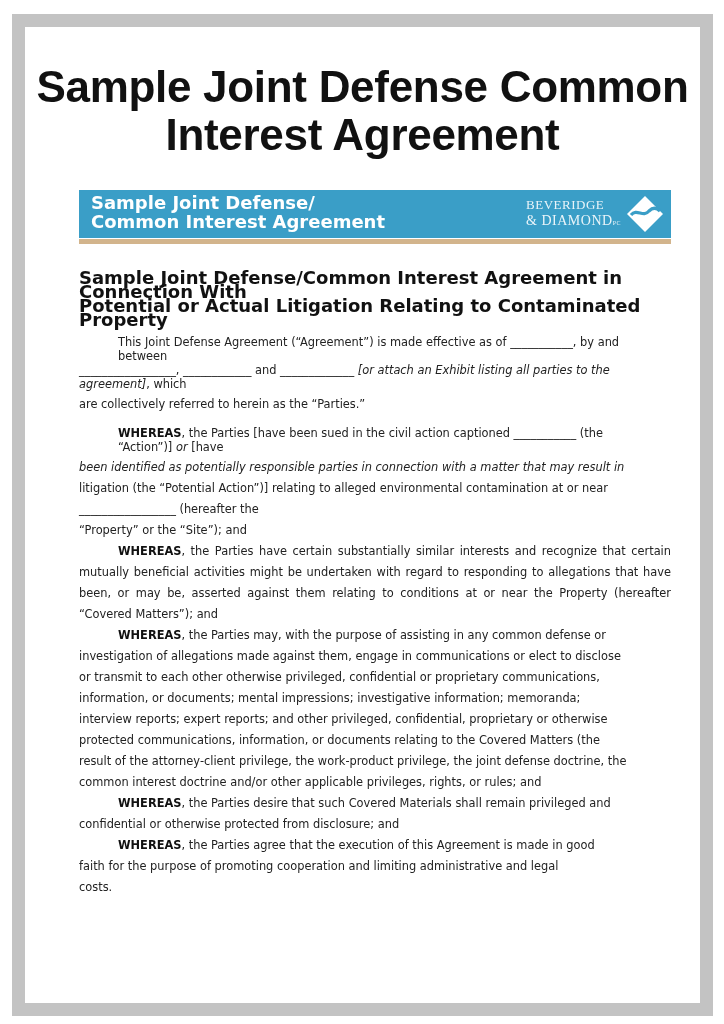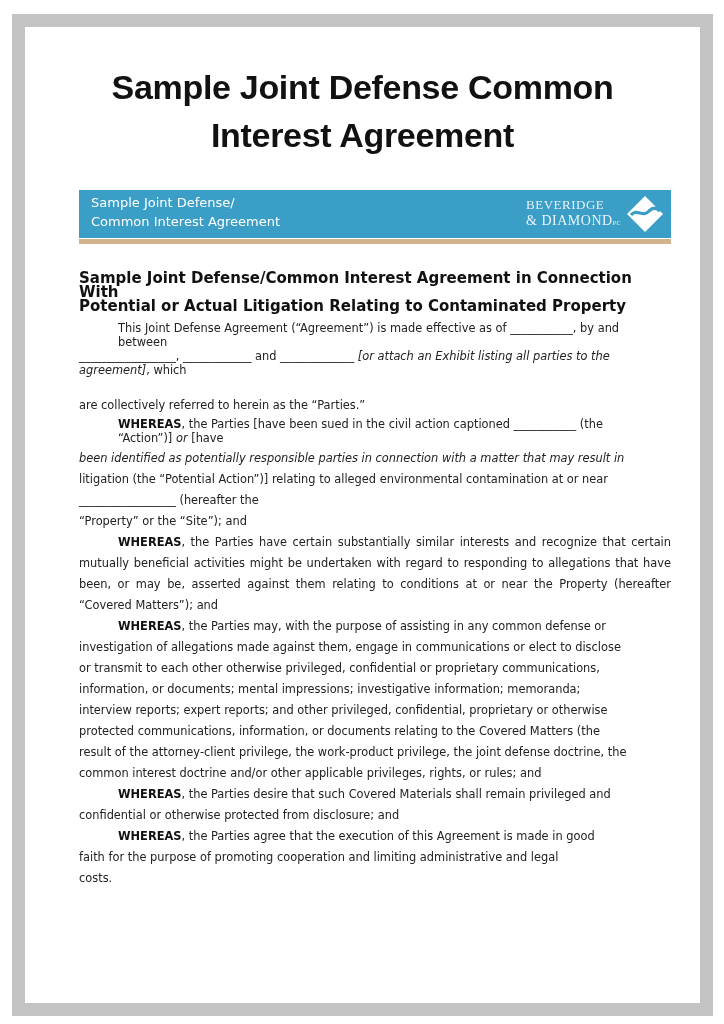--- a/index.html
+++ b/index.html
@@ -1,27 +1,27 @@
 <!DOCTYPE html>
 <html><head>
 <meta charset="utf-8">
 <style>
   html, body { margin: 0; padding: 0; background: #ffffff; }
   body { width: 724px; height: 1024px; position: relative; overflow: hidden; font-family: "DejaVu Sans", sans-serif; color: #1a1a1a; }
   .frame { position: absolute; left: 12px; top: 14px; width: 701px; height: 1002px; background: #c3c3c3; }
   .page { position: absolute; left: 13px; top: 13px; right: 13px; bottom: 13px; background: #ffffff; }
-  .big-title { position: absolute; left: 0; right: 0; top: 36px; text-align: center; font-family: "Liberation Sans", sans-serif; font-weight: bold; font-size: 34px; line-height: 48px; color: #111; letter-spacing: -0.3px; }
+  .big-title { position: absolute; left: 0; right: 0; top: 36px; text-align: center; font-family: "Liberation Sans", sans-serif; font-weight: bold; font-size: 44px; line-height: 48px; color: #111; letter-spacing: -0.3px; }
   .banner { position: absolute; left: 54px; top: 163px; width: 592px; height: 48px; background: #3a9ec7; }
   .banner-strip { position: absolute; left: 54px; top: 212px; width: 592px; height: 5px; background: #d2b48c; }
-  .banner-title { position: absolute; left: 12px; top: 3px; color: #ffffff; font-family: "DejaVu Sans", sans-serif; font-weight: normal; font-size: 13px; line-height: 19px; }
+  .banner-title { position: absolute; left: 12px; top: 3px; color: #ffffff; font-family: "DejaVu Sans", sans-serif; font-weight: bold; font-size: 18px; line-height: 19px; }
   .logo { position: absolute; right: 6px; top: 3px; height: 42px; display: flex; align-items: center; }
   .logo-text { color: #e9f4f9; font-family: "Liberation Serif", serif; font-size: 13px; line-height: 16px; letter-spacing: 0.5px; text-align: left; margin-right: 4px; }
   .logo-text .l2 { font-size: 14px; }
   .content { position: absolute; left: 54px; top: 230px; width: 592px; font-size: 11.4px; color: #222; }
-  .heading { font-weight: bold; font-size: 15px; line-height: 14px; margin-top: 14px; color: #111; }
+  .heading { font-weight: bold; font-size: 18px; line-height: 14px; margin-top: 14px; color: #111; }
   .p { line-height: 21px; margin: 0; }
   .indent { padding-left: 39px; }
   .hang { padding-left: 39px; line-height: 14px; margin-top: 8px; }
   .first { text-indent: 39px; }
   .just { text-align: justify; }
   b { font-weight: bold; color: #111; }
   i { font-style: italic; }
 </style>
 </head>
 <body>
@@ -56,23 +56,23 @@
       <div class="heading">
         <div>Sample Joint Defense/Common Interest Agreement in Connection With</div>
         <div>Potential or Actual Litigation Relating to Contaminated Property</div>
       </div>
 
       <div class="hang" style="margin-top:8px;">
         <div>This Joint Defense Agreement (“Agreement”) is made effective as of ___________, by and</div>
         <div>between</div>
       </div>
       <div style="line-height:14px; "><span>_________________, ____________ and _____________ </span><i>[or attach an Exhibit listing all parties to the agreement]</i><span>, which</span></div>
-      <p class="p" style="margin-top:18px;">are collectively referred to herein as the “Parties.”</p>
+      <p class="p" style="margin-top:3px;">are collectively referred to herein as the “Parties.”</p>
 
-      <div class="hang" style="margin-top:1px;">
+      <div class="hang" style="margin-top:11px;">
         <div><b>WHEREAS</b><span>, the Parties [have been sued in the civil action captioned ___________ (the</span></div>
         <div><span>“Action”)] </span><i>or</i><span> [have</span></div>
       </div>
       <p class="p" style="margin-top:3px;font-style:italic;">been identified as potentially responsible parties in connection with a matter that may result in</p>
       <p class="p">litigation (the “Potential Action”)] relating to alleged environmental contamination at or near</p>
       <p class="p">_________________ (hereafter the</p>
       <p class="p">“Property” or the “Site”); and</p>
 
       <p class="p first just"><b>WHEREAS</b><span>, the Parties have certain substantially similar interests and recognize that certain mutually beneficial activities might be undertaken with regard to responding to allegations that have been, or may be, asserted against them relating to conditions at or near the Property (hereafter “Covered Matters”); and</span></p>
 

